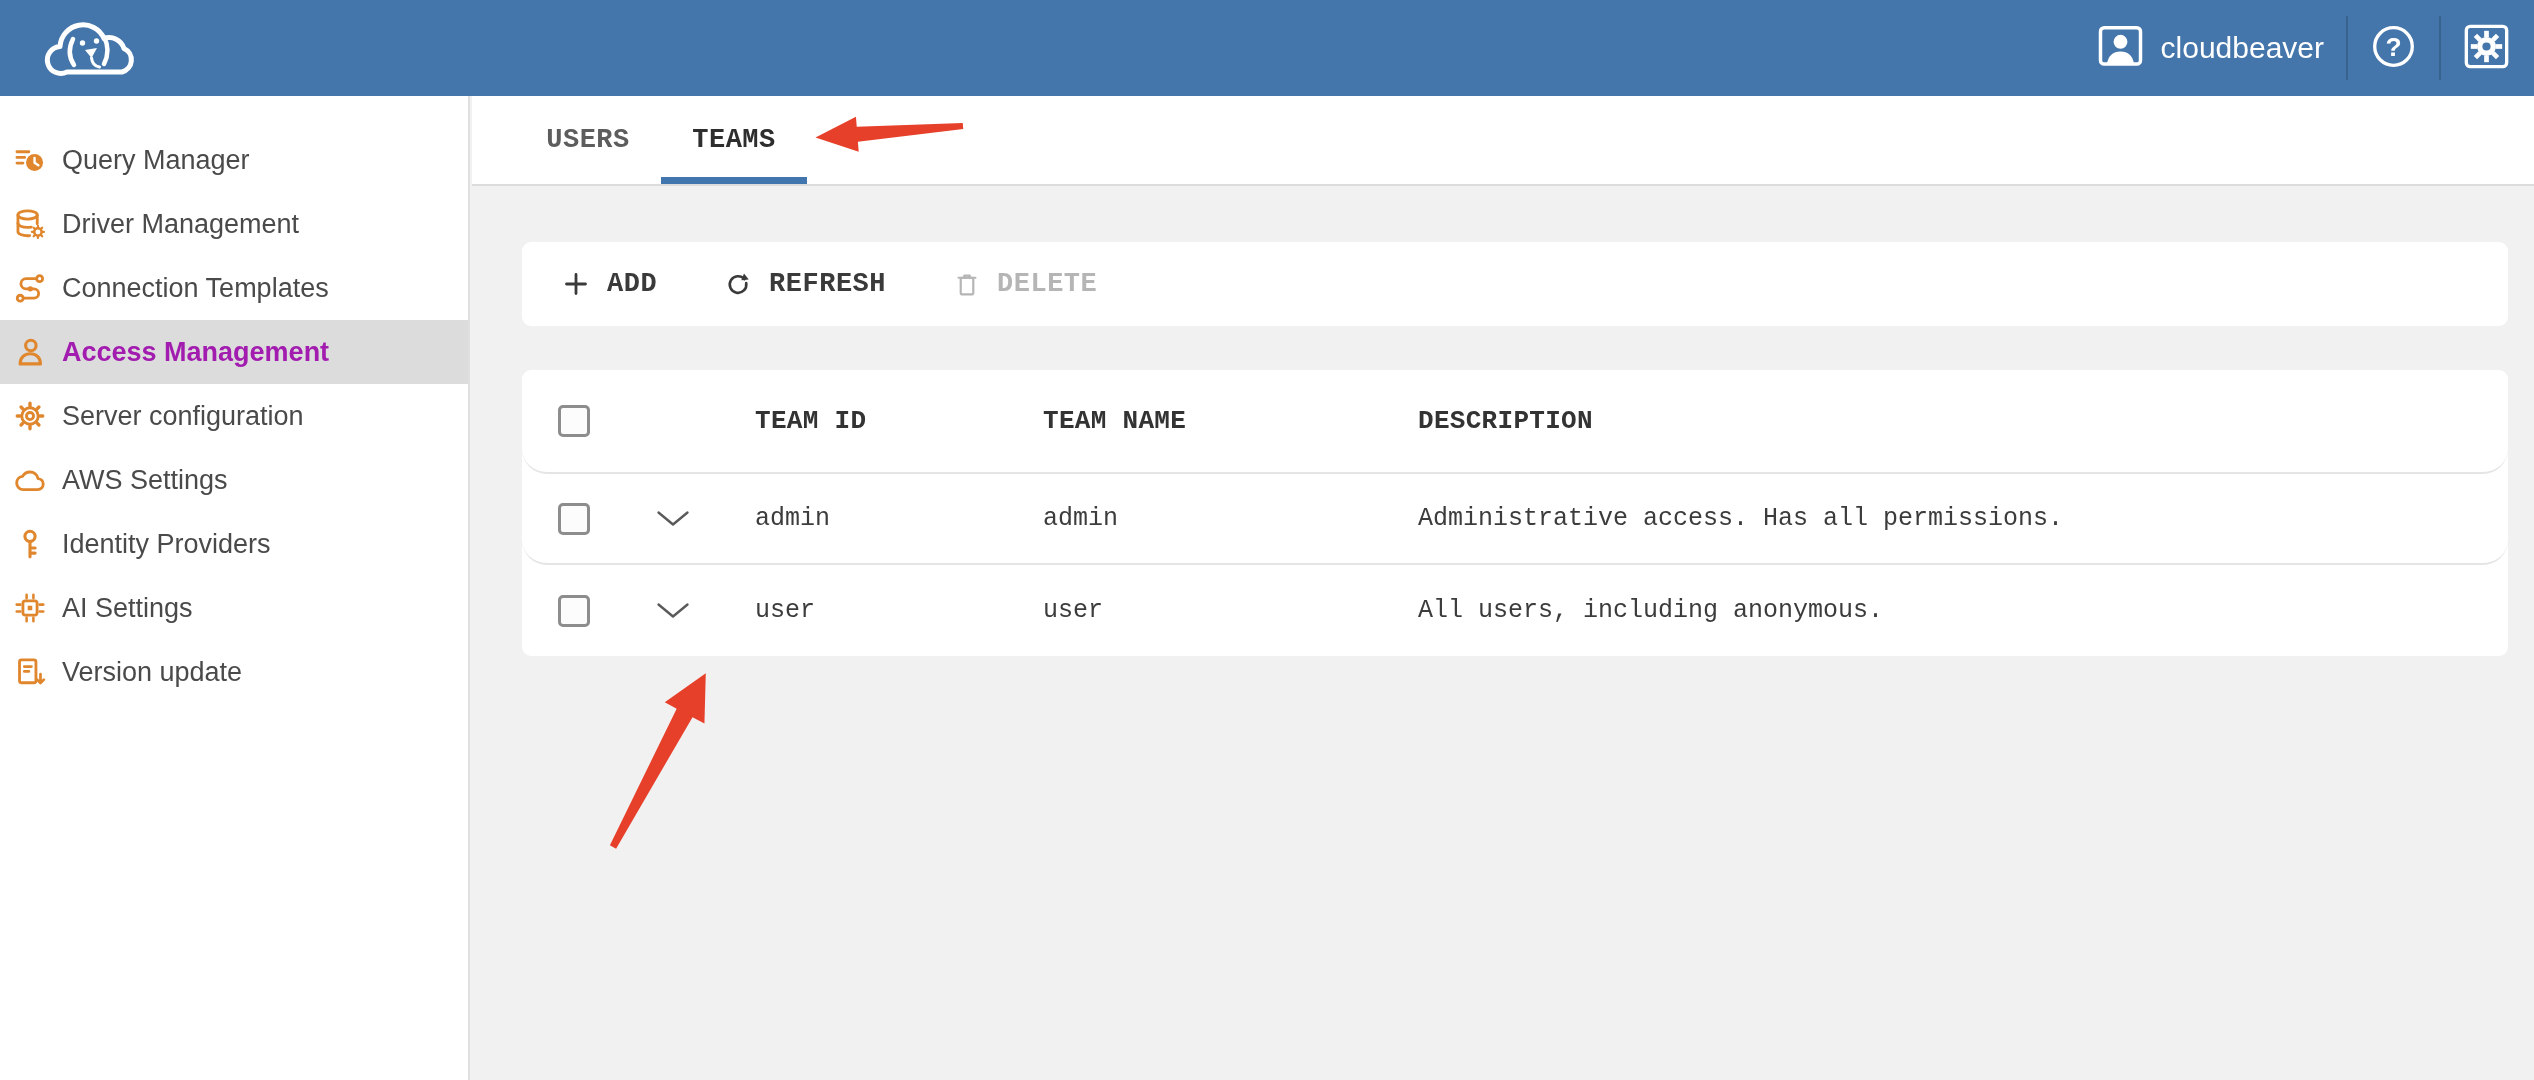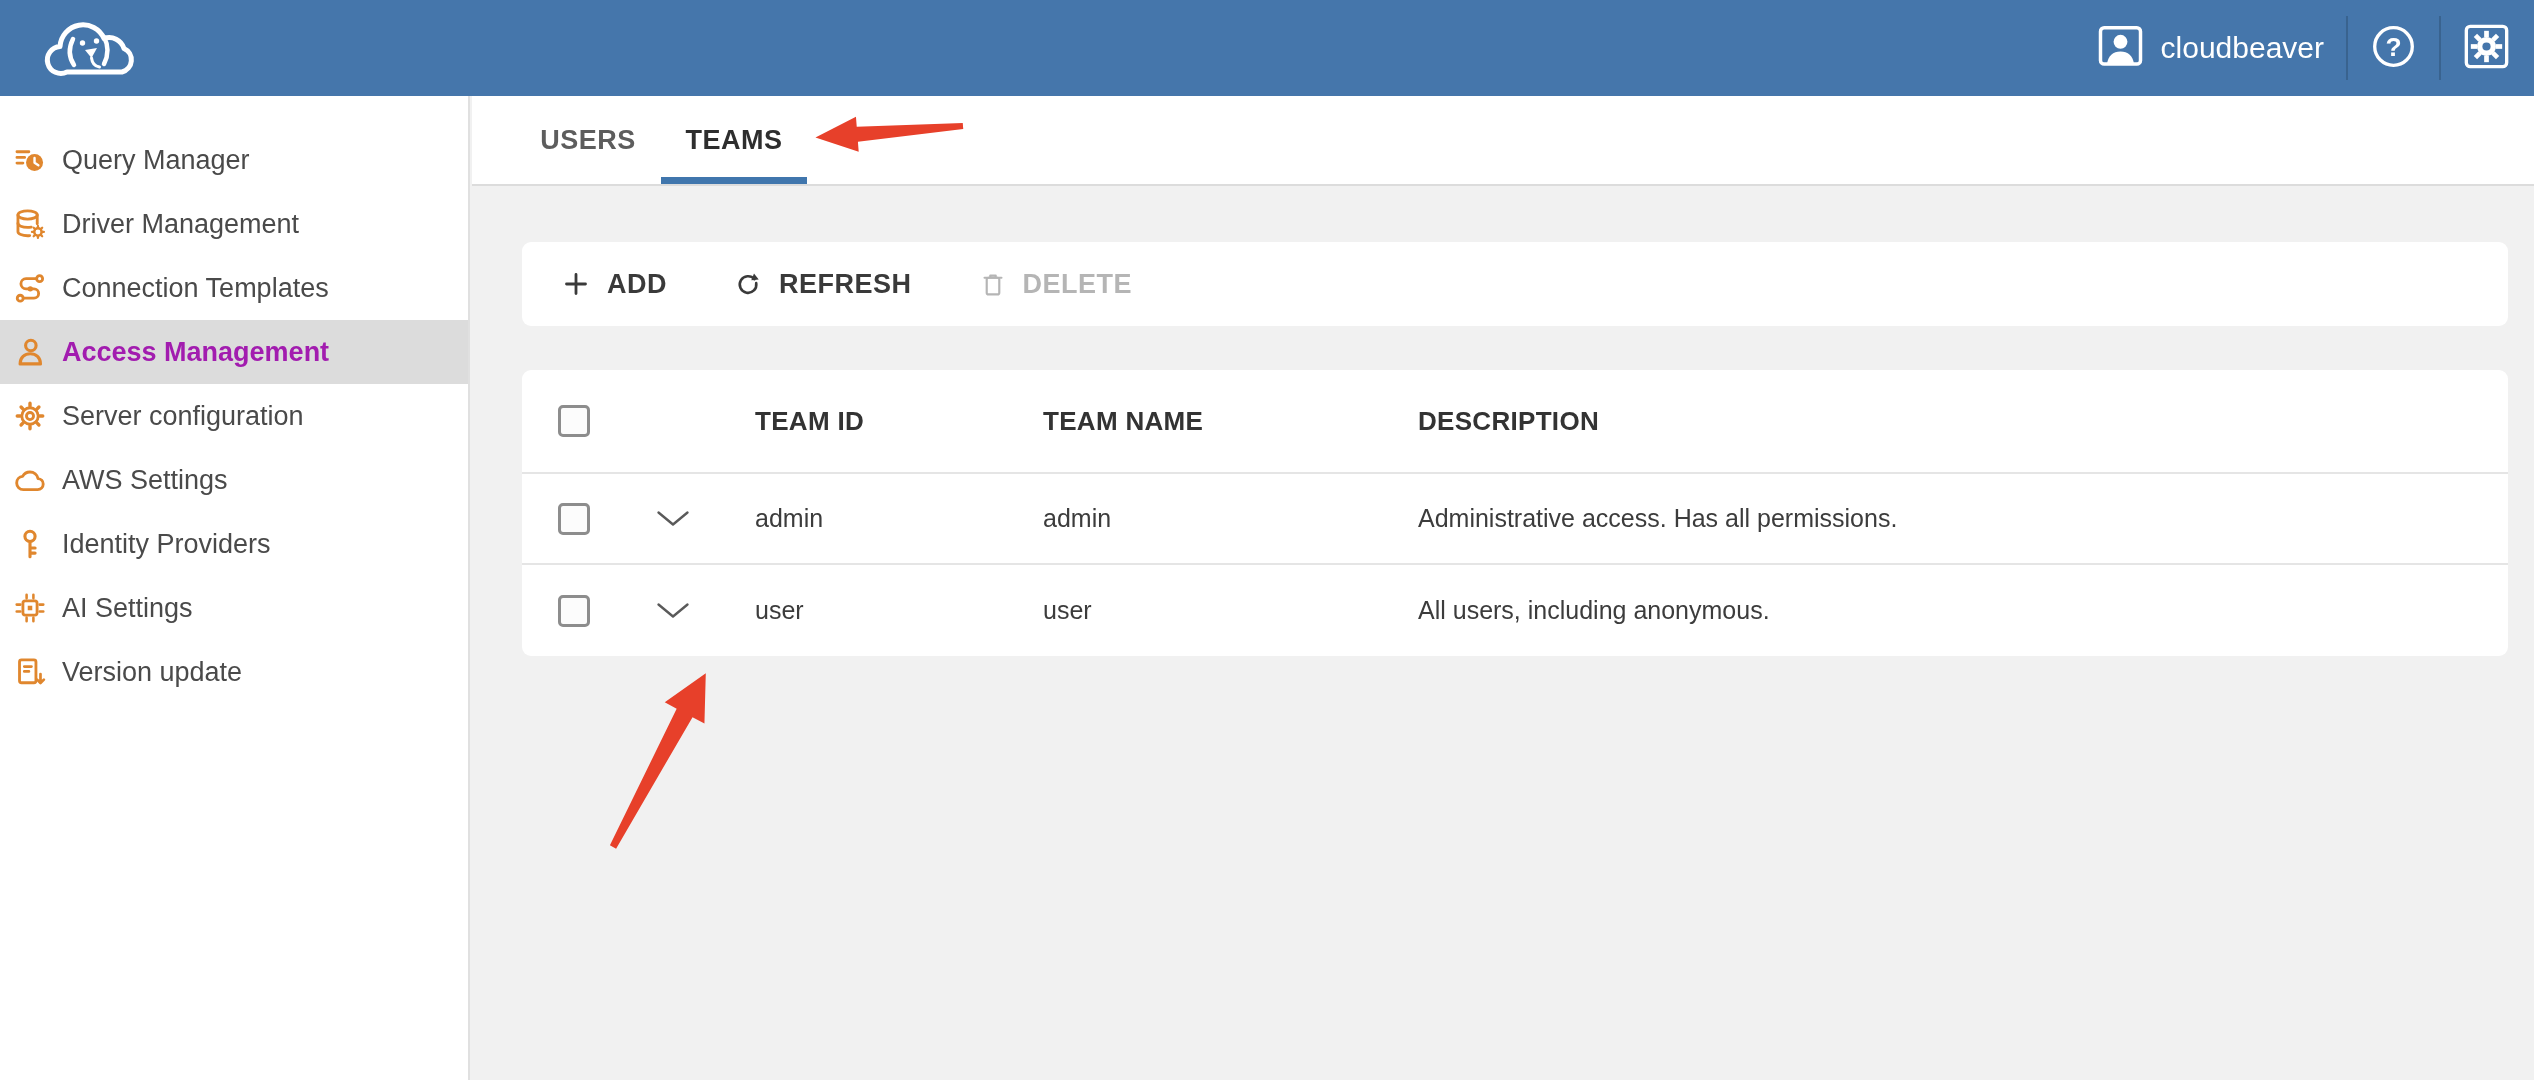--- a/index.html
+++ b/index.html
@@ -17,38 +17,38 @@
 
   
   .sidebar { position:absolute; left:0; top:96px; width:470px; height:984px; background:#ffffff;
              border-right:2px solid #e0e0e0; padding-top:32px; }
   .side-item { height:64px; display:flex; align-items:center; padding-left:13px; gap:15px;
                font-size:27px; color:#4a4a4a; cursor:pointer; white-space:nowrap; }
   .side-item.selected { background:#dcdcdc; color:#a21caf; font-weight:bold; }
   .side-icon { flex:none; width:34px; height:34px; }
 
   
-  .main { position:absolute; left:472px; top:96px; width:2062px; height:984px; background:#f1f1f1; }
+  .main { position:absolute; left:472px; top:96px; width:2062px; height:984px; background:#f1f1f1;font-family:Liberation Mono, monospace; }
 
   .tabbar { position:relative; height:90px; background:#ffffff; border-bottom:2px solid #dcdcdc;
             display:flex; padding-left:43px; }
   .tab { position:relative; width:146px; display:flex; align-items:center; justify-content:center;
          font-size:27px; font-weight:bold; letter-spacing:0.5px; color:#5d5d5d; cursor:pointer; }
   .tab.active { color:#2e2e2e; }
   .tab-underline { position:absolute; left:0; bottom:0; width:100%; height:7px; background:#4076ad; }
 
   .toolbar-card { position:absolute; left:50px; top:146px; width:1986px; height:84px; background:#ffffff;
                   border-radius:9px; display:flex; align-items:center; padding-left:40px; }
   .tb-btn { display:flex; align-items:center; gap:17px; margin-right:68px; cursor:pointer;
             font-size:27px; font-weight:bold; letter-spacing:0.5px; color:#3a3a3a; }
   .tb-btn.disabled { color:#b5b5b5; cursor:default; }
 
   .table-card { position:absolute; left:50px; top:274px; width:1986px; background:#ffffff;
                 border-radius:9px; overflow:hidden; }
-  .trow { display:flex; align-items:center; border-bottom:2px solid #e5e5e5; }
+  .trow { display:flex; align-items:center; border-bottom:2px solid #e5e5e5;border-radius:25px; }
   .trow.thead { height:104px; font-size:26px; font-weight:bold; color:#333333; letter-spacing:0.3px; }
   .trow.tdata { height:91px; font-size:25px; color:#3c3c3c; }
   .trow:last-child { border-bottom:none; }
   .col-cb  { flex:none; width:133px; display:flex; align-items:center; }
   .col-exp { flex:none; width:100px; display:flex; align-items:center; }
   .col-id  { flex:none; width:288px; }
   .col-name{ flex:none; width:375px; }
   .col-desc{ flex:1; }
   .checkbox { width:32px; height:32px; margin-left:36px; border:3px solid #8d8d8d; border-radius:5px;
               background:#fcfcfc; cursor:pointer; }

